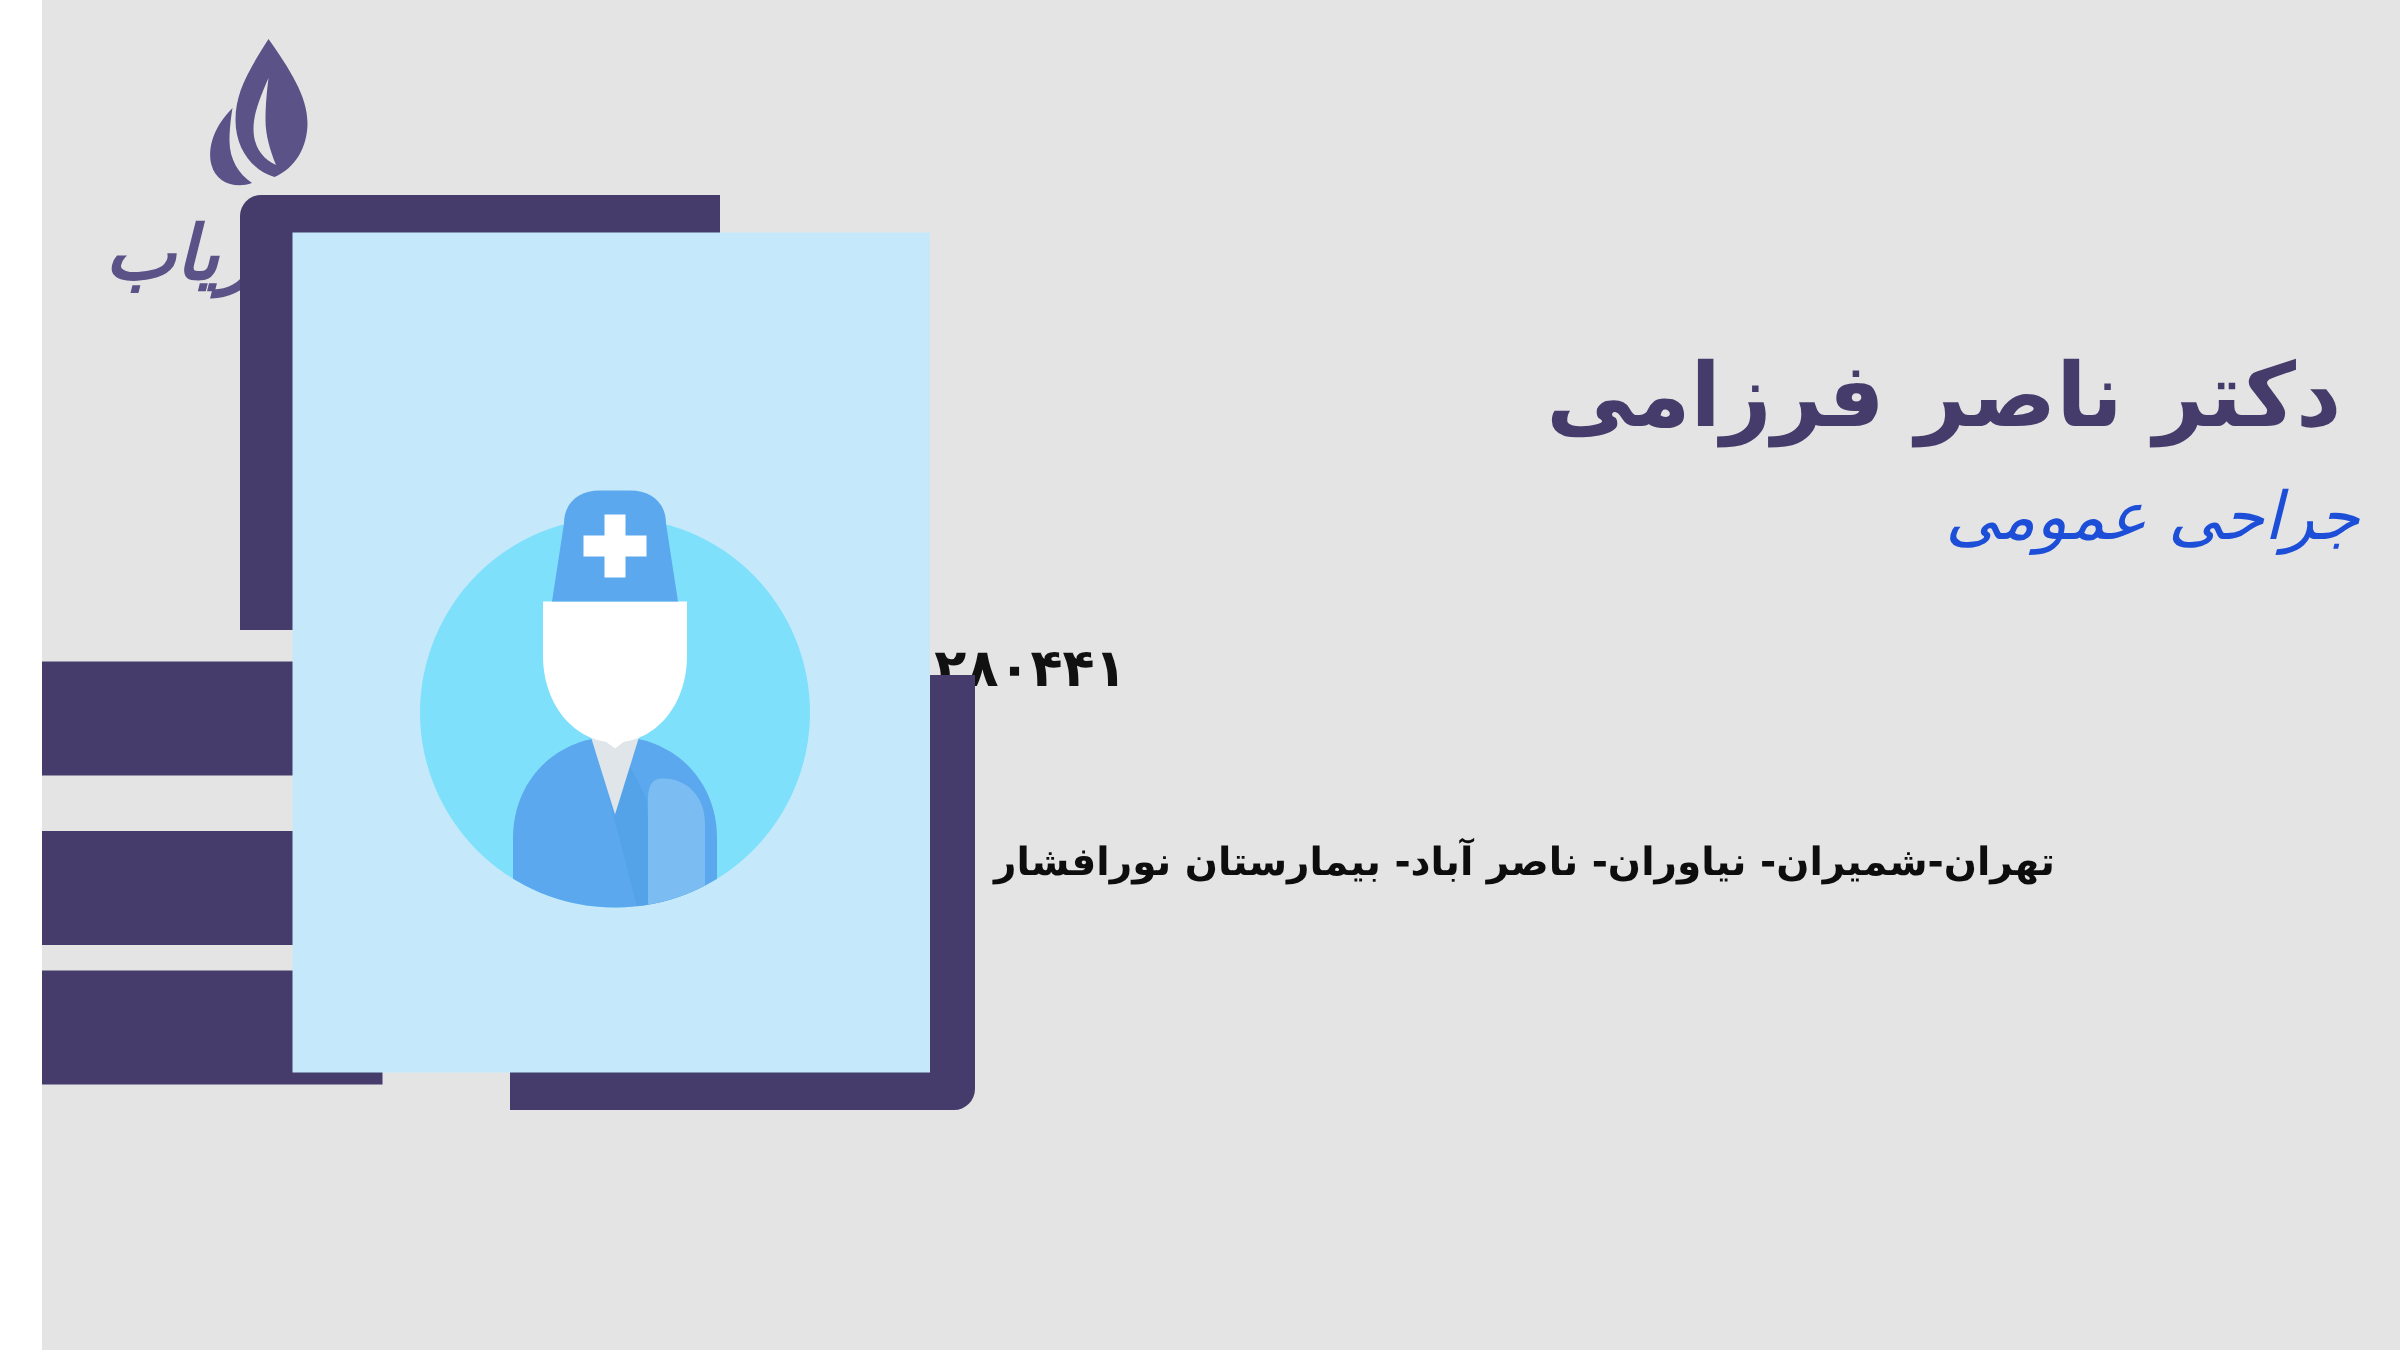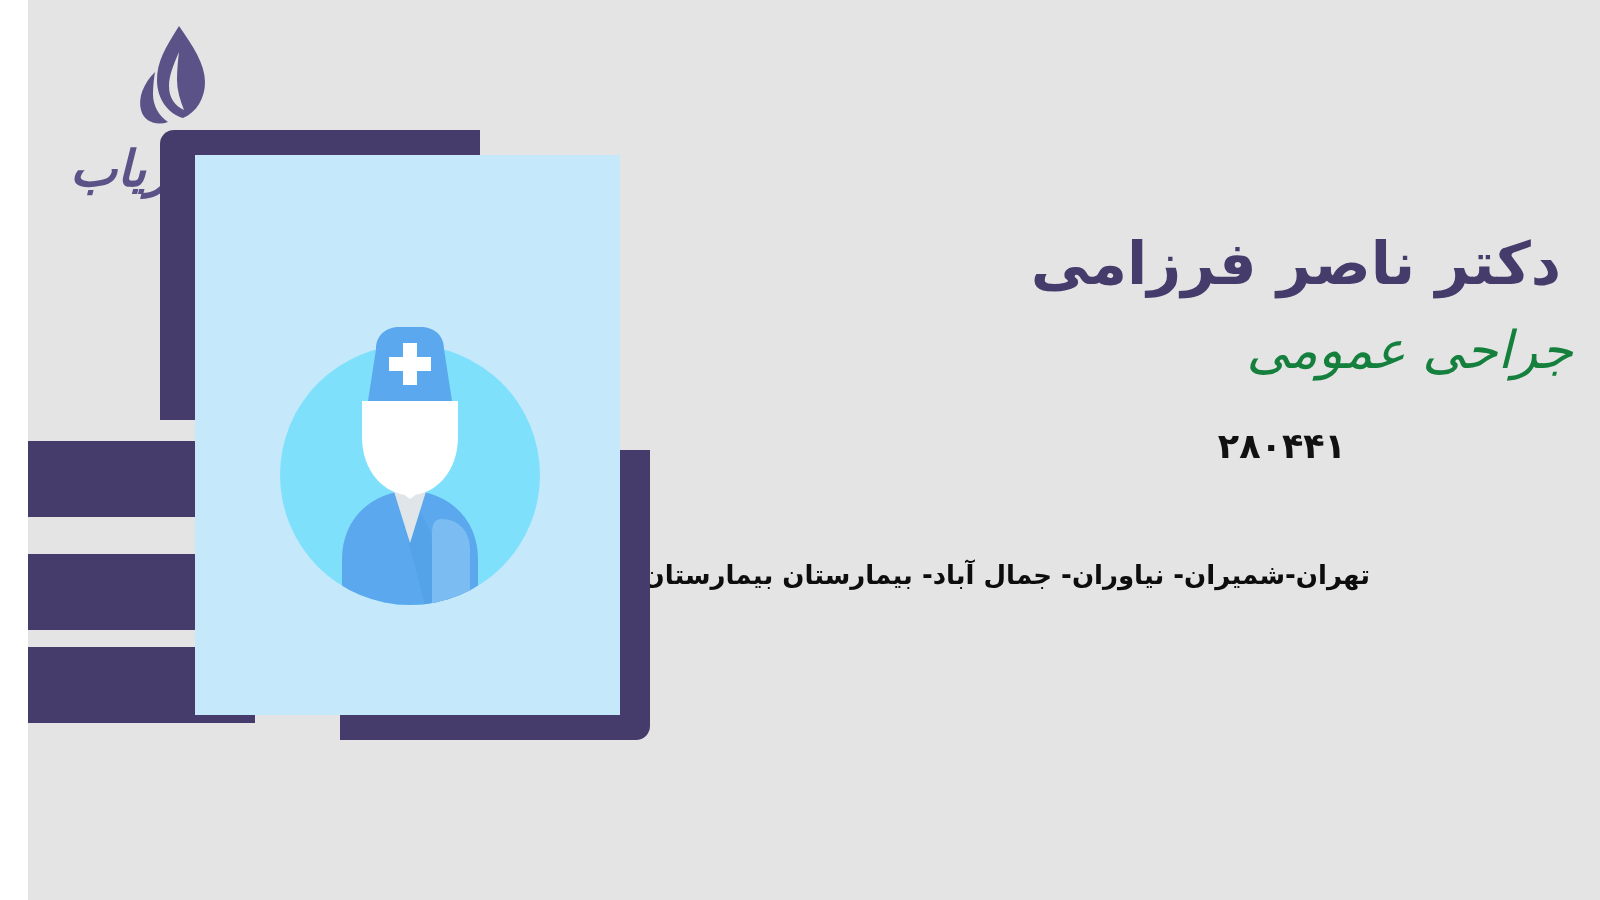--- a/index.html
+++ b/index.html
@@ -72,36 +72,36 @@
   }
   .doctor-name {
     font-size: 59px;
     font-weight: 700;
     color: #453c6b;
     line-height: 1.25;
     margin: 12px;
     white-space: nowrap;
   }
   .specialty {
-    font-size: 52px;
+    font-size: 44px;
     font-weight: 400;
     font-style: italic;
-    color: #15803d;
+    color: #1d4ed8;
     line-height: 1.35;
     margin: 14px 0 0 0;
     padding-left: 0;
     white-space: nowrap;
   }
 
   .doctor-code {
     position: absolute;
     top: 426px;
     left: 0;
     width: 1318px;
-    text-align: right;
+    text-align: center;
     direction: rtl;
     font-size: 35px;
     font-weight: 700;
     color: #111111;
     white-space: nowrap;
   }
 
   .address {
     position: absolute;
     top: 560px;
@@ -175,21 +175,21 @@
     <div class="logo-word">اکسیریاب</div>
   </div>
 
   <div class="info">
     <div class="doctor-name">دکتر ناصر فرزامی</div>
     <div class="specialty">جراحی عمومی</div>
   </div>
 
   <div class="doctor-code">۲۸۰۴۴۱</div>
 
-  <div class="address">تهران-شمیران- نیاوران- جمال آباد- بیمارستان بیمارستان</div>
+  <div class="address">تهران-شمیران- نیاوران- ناصر آباد- بیمارستان نورافشار</div>
 
   <div class="illu-wrap">
     <div class="shape-back-tl"></div>
     <div class="shape-back-br"></div>
     <div class="shape-photo">
       <svg class="avatar-svg" viewBox="0 0 260 320" xmlns="http://www.w3.org/2000/svg" aria-hidden="true">
         <defs>
           <clipPath id="circClip">
             <circle cx="130" cy="170" r="130"></circle>
           </clipPath>

